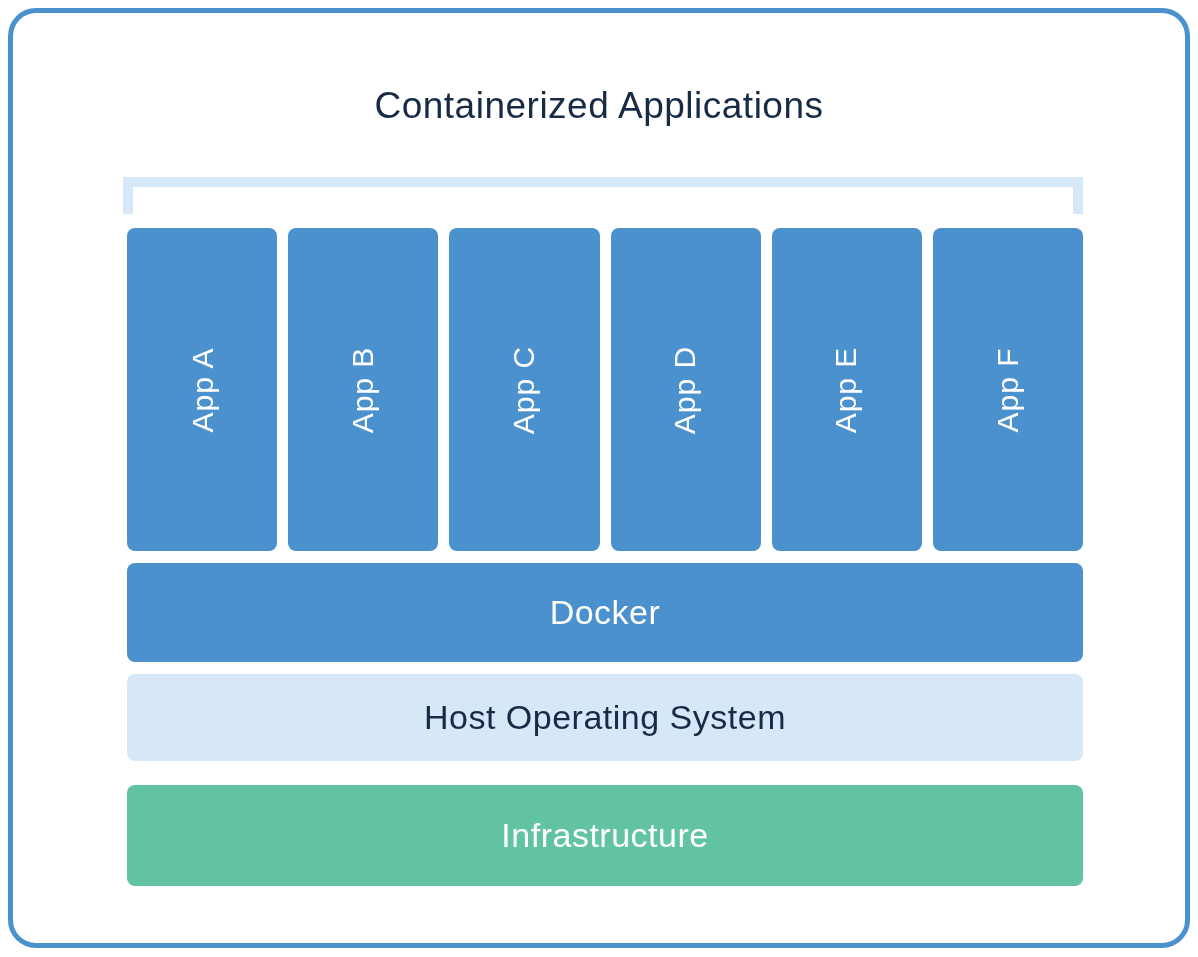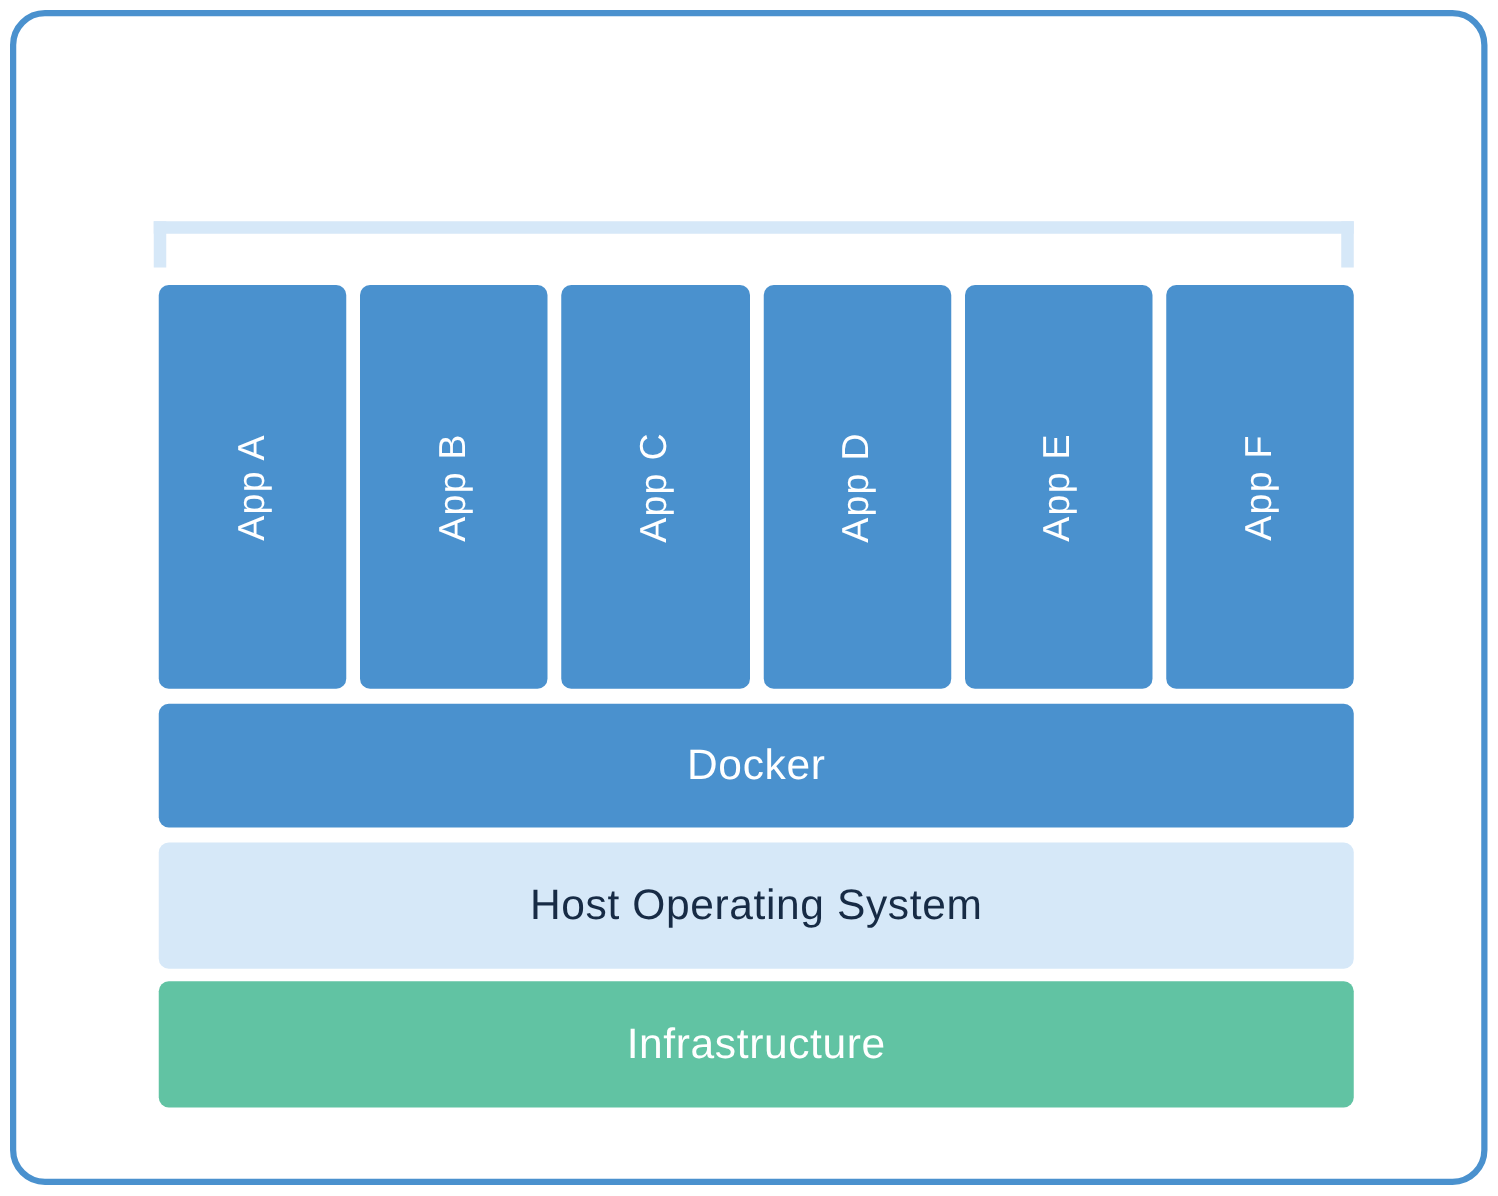--- a/index.html
+++ b/index.html
@@ -75,36 +75,37 @@
     justify-content: center;
     font-size: 34px;
     letter-spacing: 0.5px;
   }
   .layer-docker {
     top: 550px; height: 99px;
     background: var(--accent-blue);
     color: var(--white);
   }
   .layer-host {
-    top: 661px; height: 101px;
+    top: 661px; height: 87px;
     background: var(--light-blue);
     color: var(--navy);
   }
   .layer-infra {
     top: 772px; height: 101px;
     background: var(--green);
     color: var(--white);
     align-items: center;
   }
 </style>
 </head>
 <body>
 
 <div class="card">
 
+  <div class="title">Containerized Applications</div>
 
   <div class="bracket"></div>
 
   <div class="apps-row">
     <div class="app-box">
       <span class="app-label">App A</span>
     </div>
     <div class="app-box">
       <span class="app-label">App B</span>
     </div>

